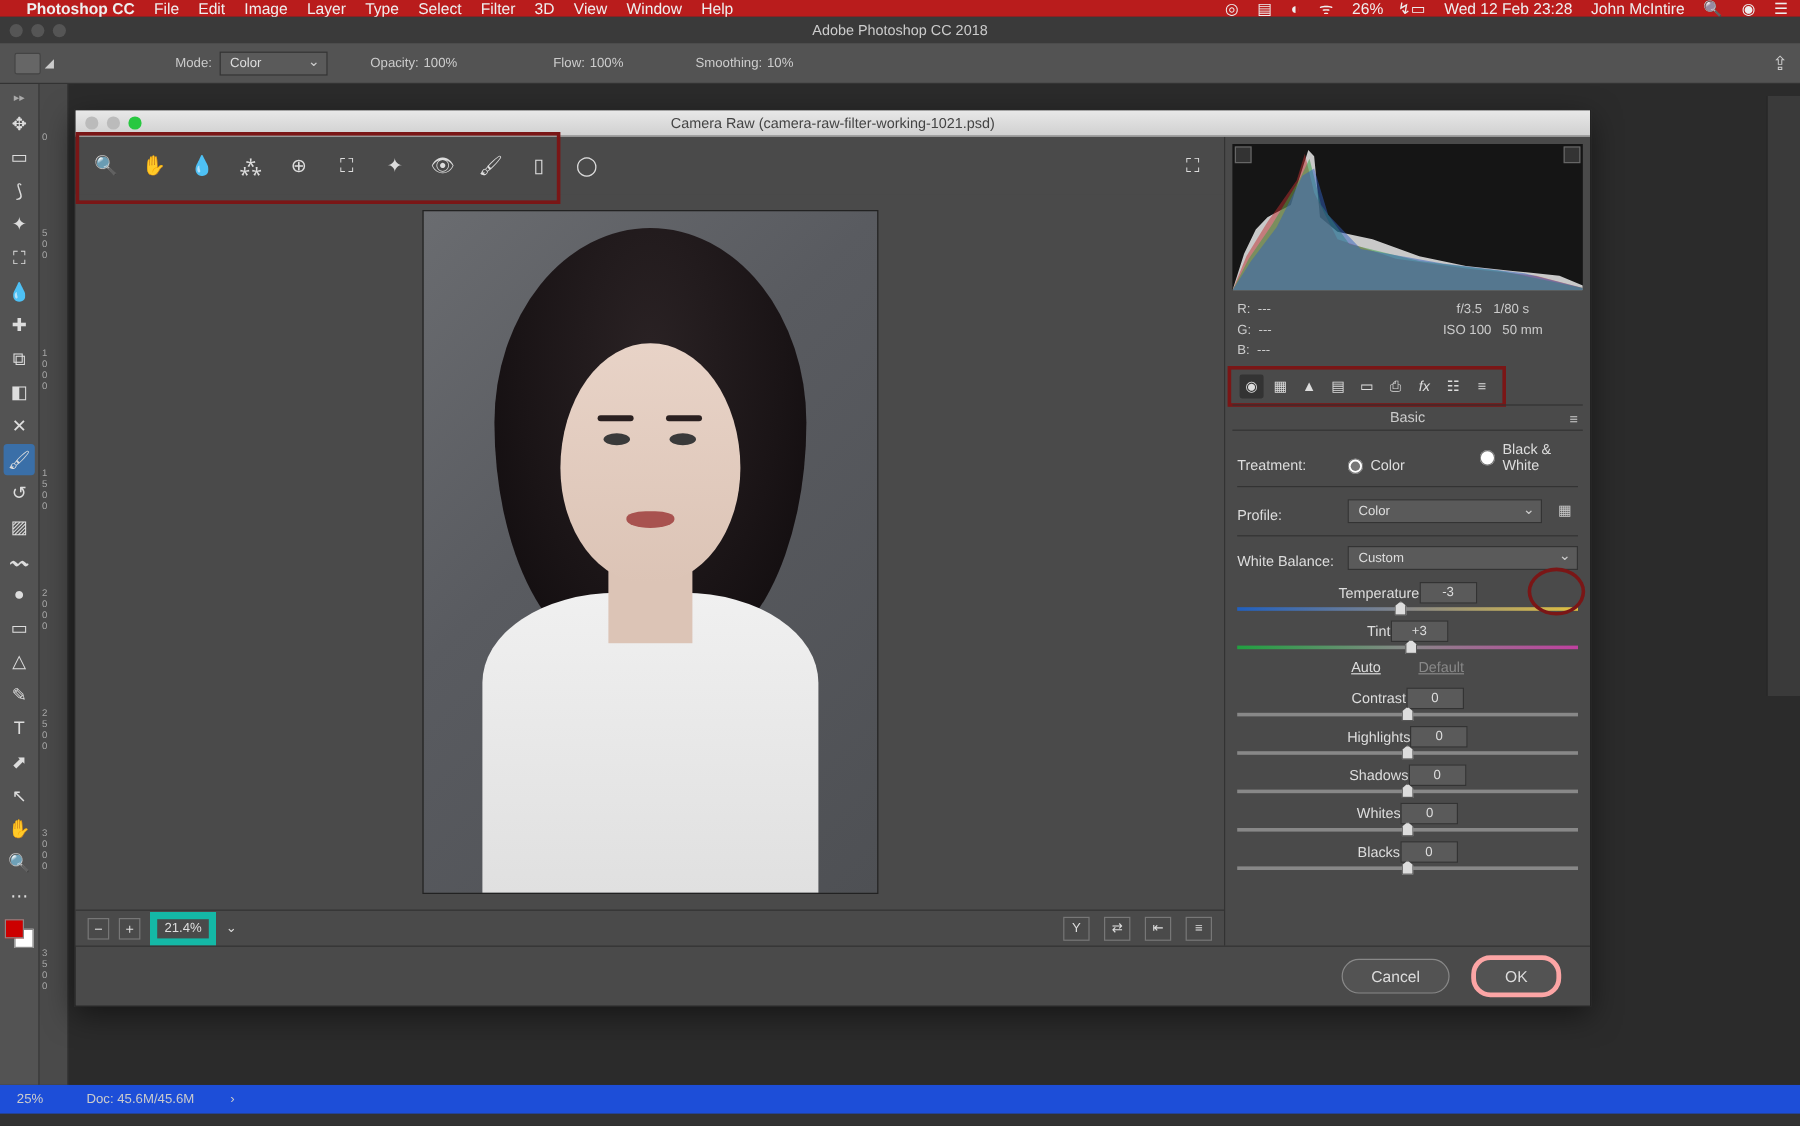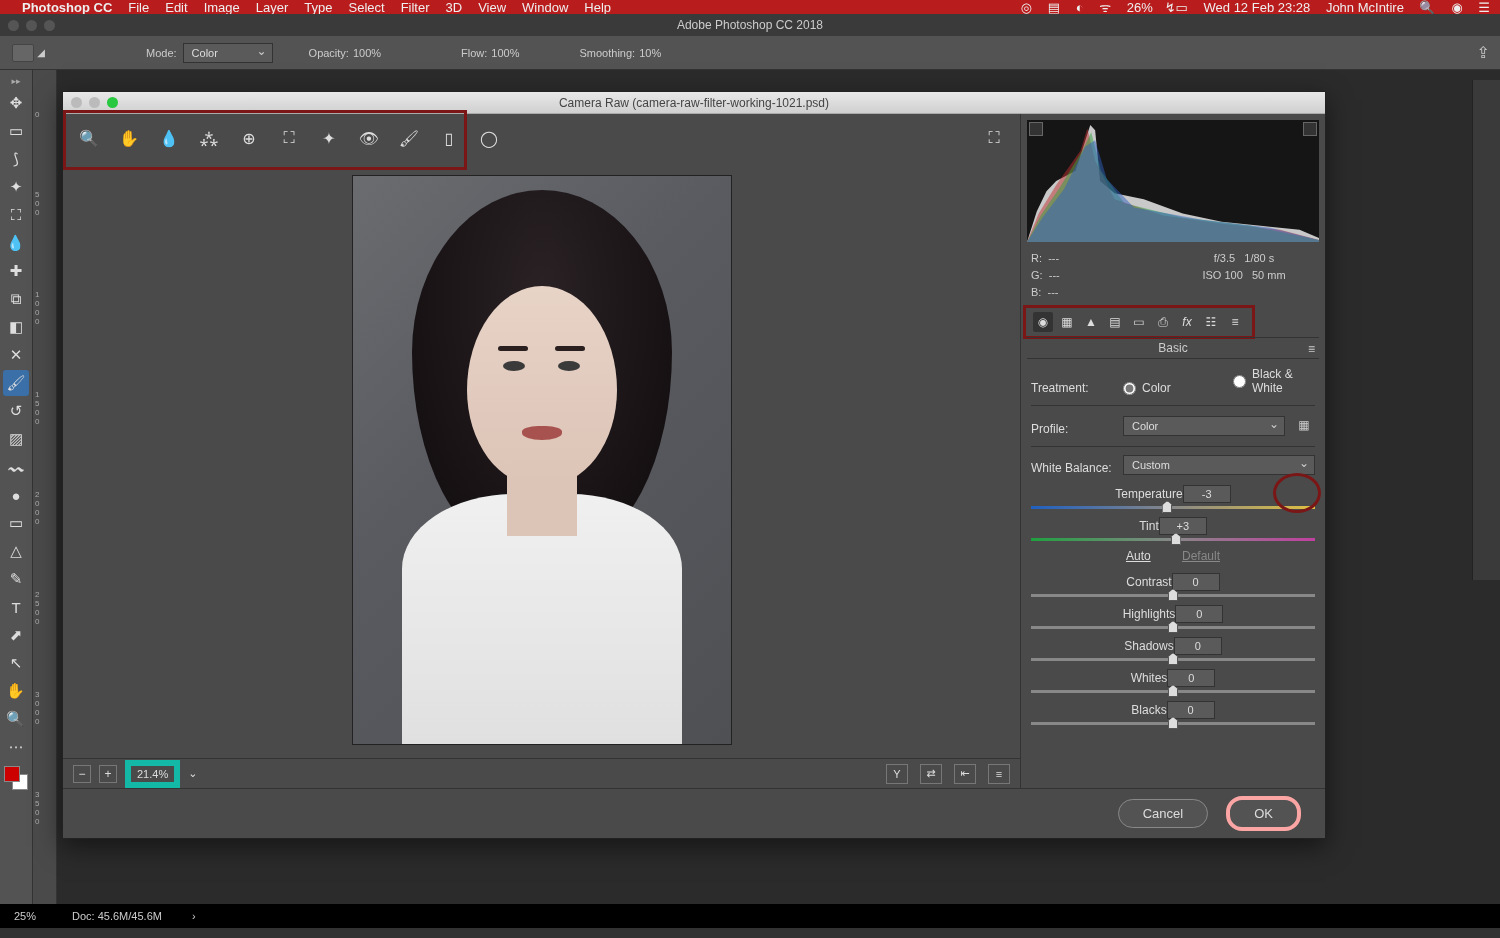--- a/index.html
+++ b/index.html
@@ -36,21 +36,21 @@
 .toolbox .fgbg .fg { position:absolute; left:0; top:0; width:16px; height:16px; background:#c00; border:1px solid #888; }
 
 
 .ruler-v { width:24px; background:#4a4a4a; border-right:1px solid #333; position:relative; font-size:8px; color:#aaa; }
 .ruler-v .tick { position:absolute; left:2px; }
 
 
 .canvas-area { flex:1; background:#2b2b2b; position:relative; }
 
 
-.status { height:24px; background:#000000; display:flex; align-items:center; font-size:11px; color:#ccc; padding:0 14px; }
+.status { height:24px; background:#1d4ed8; display:flex; align-items:center; font-size:11px; color:#ccc; padding:0 14px; }
 .status .sep { margin:0 18px; color:#666; }
 
 
 .cr-dialog { position:absolute; left:62px; top:72px; width:1264px; height:748px; background:#4a4a4a; border:1px solid #222; box-shadow:0 8px 24px rgba(0,0,0,0.5); display:flex; flex-direction:column; z-index:50;margin-top:19px; }
 .cr-titlebar { height:22px; background:linear-gradient(#e8e8e8,#d0d0d0); display:flex; align-items:center; justify-content:center; font-size:12px; color:#444; position:relative; border-bottom:1px solid #aaa; }
 .cr-titlebar .traffic { position:absolute; left:8px; display:flex; gap:7px; }
 .cr-titlebar .traffic span { width:11px; height:11px; border-radius:50%; display:block; }
 .cr-titlebar .t-r { background:#bbb; } .cr-titlebar .t-y { background:#bbb; } .cr-titlebar .t-g { background:#28c840; }
 
 .cr-body { flex:1; display:flex; }

